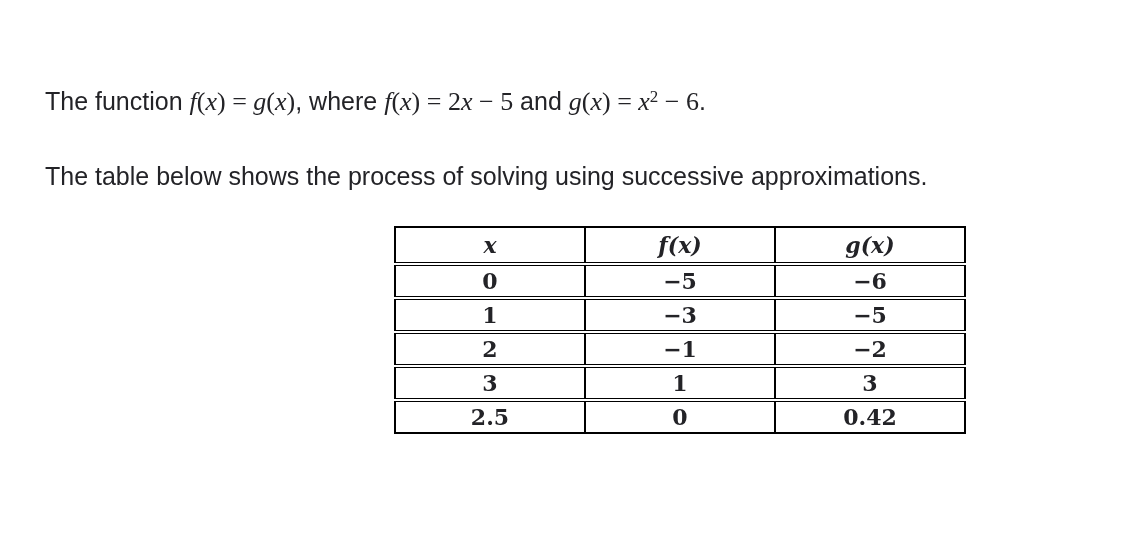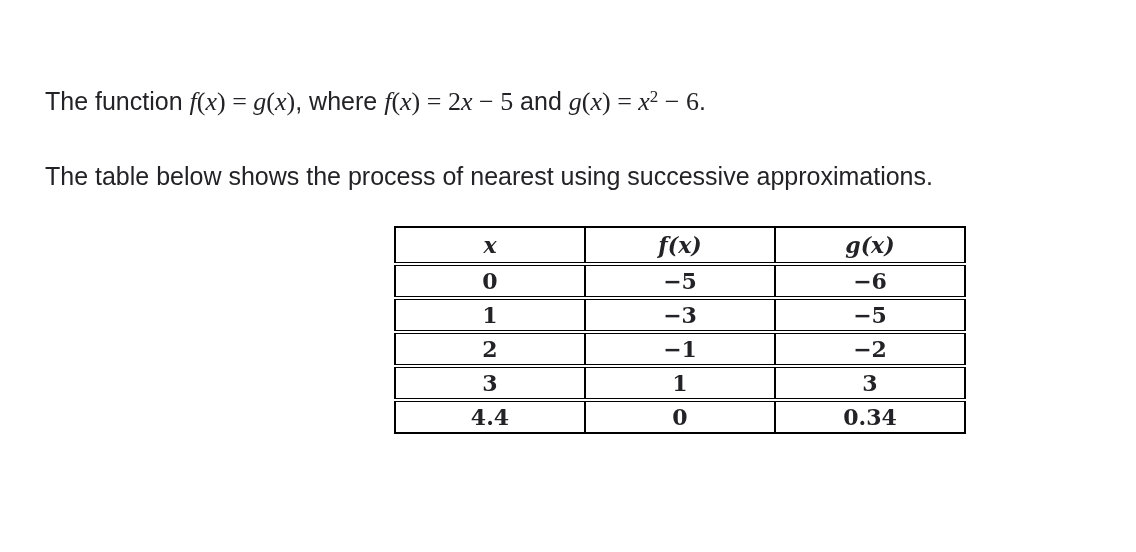--- a/index.html
+++ b/index.html
@@ -55,21 +55,21 @@
   table.approx td:nth-child(n+2) { border-left: 2px solid #000000; }
   table.approx tbody td { border-top: 4px double #000000; }
 </style>
 </head>
 <body>
 
 <div class="page">
 
   <p class="line" id="line1"><span class="seg-sans">The function </span><span class="seg-mi">f</span><span class="seg-mu">(</span><span class="seg-mi">x</span><span class="seg-mu">) = </span><span class="seg-mi">g</span><span class="seg-mu">(</span><span class="seg-mi">x</span><span class="seg-mu">)</span><span class="seg-sans">, where </span><span class="seg-mi">f</span><span class="seg-mu">(</span><span class="seg-mi">x</span><span class="seg-mu">) = 2</span><span class="seg-mi">x</span><span class="seg-mu"> − 5</span><span class="seg-sans"> and </span><span class="seg-mi">g</span><span class="seg-mu">(</span><span class="seg-mi">x</span><span class="seg-mu">) = </span><span class="seg-mi">x</span><span class="seg-sup">2</span><span class="seg-mu"> − 6</span><span class="seg-sans">.</span></p>
 
-  <p class="line" id="line2"><span class="seg-sans">The table below shows the process of nearest using successive approximations.</span></p>
+  <p class="line" id="line2"><span class="seg-sans">The table below shows the process of solving using successive approximations.</span></p>
 
   <table class="approx">
     <thead>
       <tr>
         <th>x</th>
         <th>f(x)</th>
         <th>g(x)</th>
       </tr>
     </thead>
     <tbody>
@@ -87,21 +87,21 @@
           <td>2</td>
           <td>−1</td>
           <td>−2</td>
         </tr>
         <tr>
           <td>3</td>
           <td>1</td>
           <td>3</td>
         </tr>
         <tr>
-          <td>4.4</td>
+          <td>2.5</td>
           <td>0</td>
-          <td>0.34</td>
+          <td>0.42</td>
         </tr>
       </tbody>
   </table>
 
 
 </div>
 
 </body></html>

